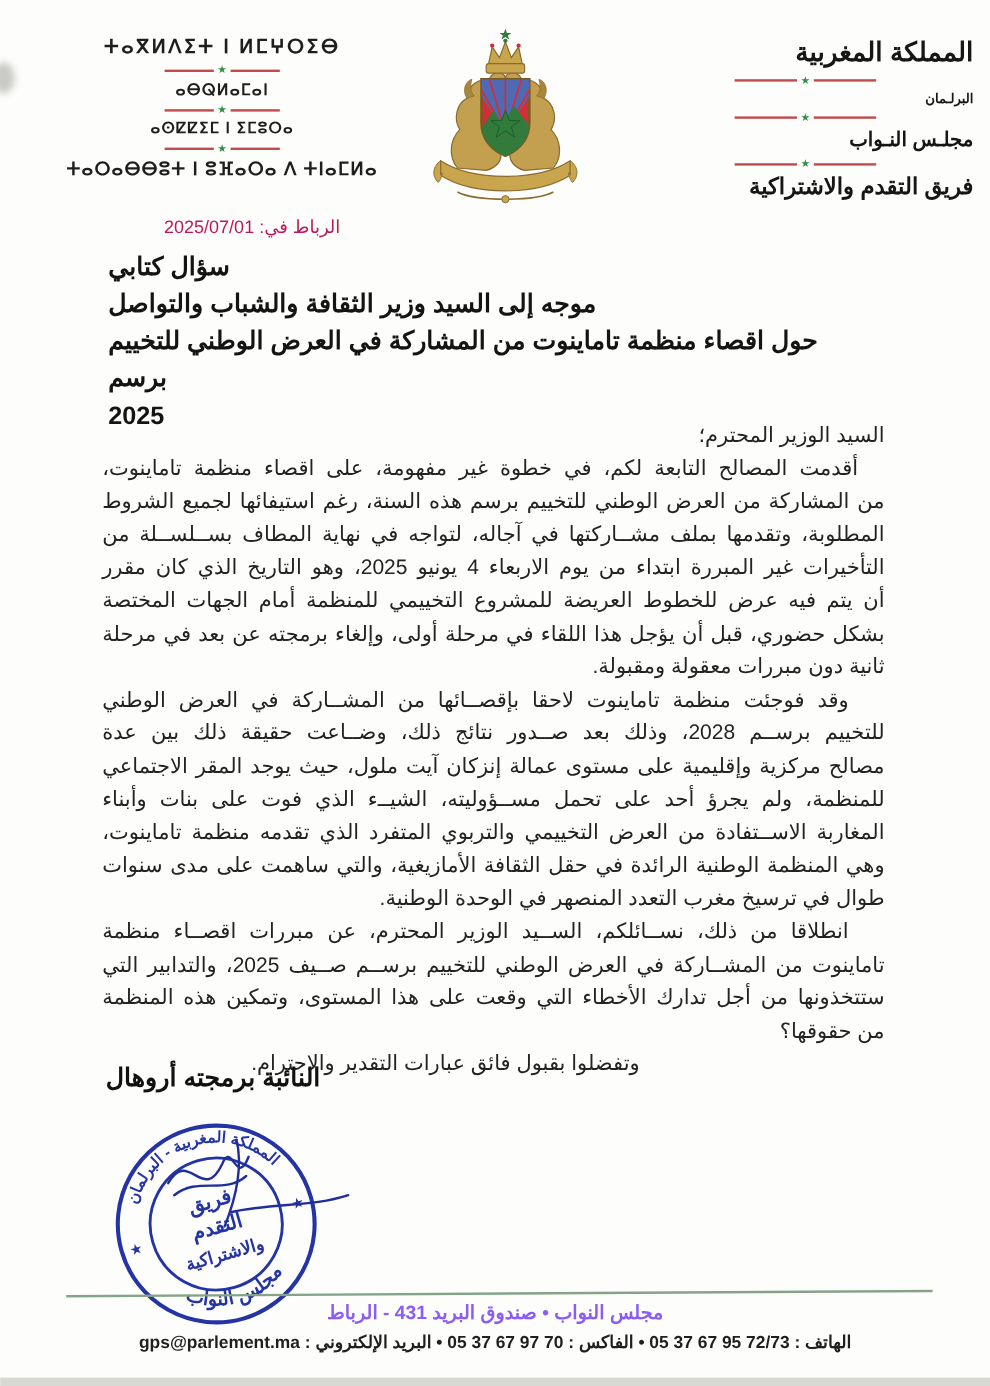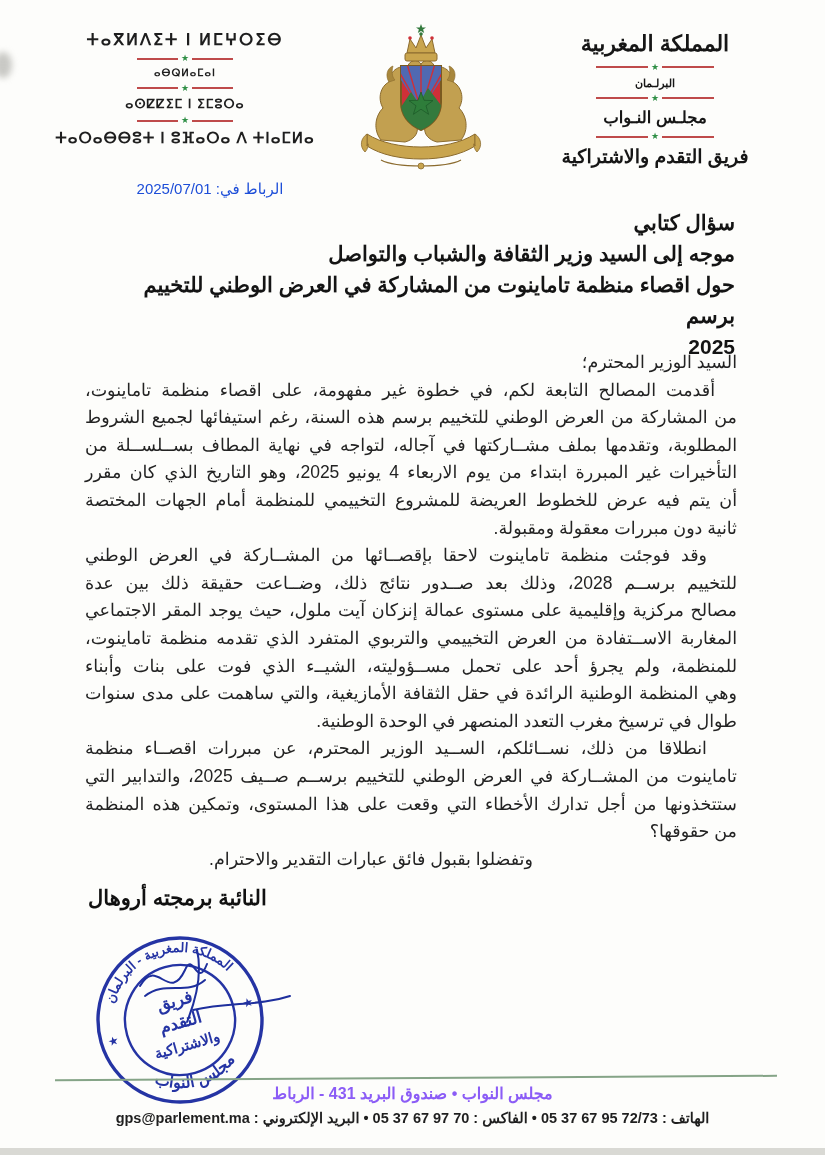--- a/index.html
+++ b/index.html
@@ -1,40 +1,40 @@
 <!DOCTYPE html>
 <html lang="ar"><head>
 <meta charset="utf-8">
 <style>
   html,body{margin:0;padding:0;background:#9a9a9a;}
   .page{position:relative;width:825px;height:1155px;margin:0 auto;background:#fdfdfb;
         font-family:Liberation Sans, sans-serif;color:#262626;overflow:hidden;}
   
   .lh-left{position:absolute;left:30px;top:30px;width:310px;text-align:center;color:#1e1e1e;}
-  .lh-right{position:absolute;right:30px;top:30px;width:280px;text-align:center;color:#161616;}
+  .lh-right{position:absolute;right:14px;top:30px;width:280px;text-align:right;color:#161616;}
   .tif-line{line-height:1.25;}
   .t0{font-size:16px;font-weight:700;letter-spacing:2px;}
-  .t1{font-size:10px;font-weight:700;letter-spacing:1px;}
+  .t1{font-size:13px;font-weight:700;letter-spacing:1px;}
   .t2{font-size:12.5px;font-weight:700;letter-spacing:1px;}
   .t3{font-size:15px;font-weight:700;letter-spacing:1px;}
   .ar-line{line-height:1.3;}
   .a0{font-size:22px;font-weight:700;}
   .a1{font-size:11px;font-weight:700;}
   .a2{font-size:16.5px;font-weight:700;}
   .a3{font-size:19px;font-weight:700;margin-top:2px;}
   .divider{display:flex;align-items:center;justify-content:center;margin:4px auto;}
   .lh-left .divider{width:96px;}
   .lh-right .divider{width:118px;}
   .d-line{flex:1;height:2px;background:#bf4b4b;}
   .d-star{font-size:9px;line-height:9px;color:#2f8f46;margin:0 3px;}
   .emblem{position:absolute;left:350px;top:22px;width:142px;height:150px;}
   .date-line{position:absolute;left:100px;top:180px;width:220px;text-align:center;
-             font-size:15px;color:#1d4ed8;direction:rtl;}
-  
-  .title-block{position:absolute;left:90px;right:90px;top:207px;text-align:right;direction:rtl;}
+             font-size:15px;color:#be185d;direction:rtl;}
+  
+  .title-block{position:absolute;left:90px;right:90px;top:207px;text-align:left;direction:rtl;}
   .title-line{font-size:21px;font-weight:700;line-height:31px;color:#141414;}
   
   .body-block{position:absolute;right:88px;left:85px;top:349px;direction:rtl;
               font-size:17.5px;color:#232323;}
   .bodyline{line-height:27.6px;}
   .jline{text-align:justify;text-align-last:justify;}
   .rline{text-align:right;}
   .indent1{padding-right:22px;}
   .indent2{padding-right:30px;}
   .salutation{text-align:right;line-height:27.6px;}
@@ -169,28 +169,29 @@
 
   <div class="body-block">
     <div class="salutation">السيد الوزير المحترم؛</div>
     <div id="paras">
         <div class="para">
           <div class="bodyline jline indent1">أقدمت المصالح التابعة لكم، في خطوة غير مفهومة، على اقصاء منظمة تاماينوت،</div>
           <div class="bodyline jline">من المشاركة من العرض الوطني للتخييم برسم هذه السنة، رغم استيفائها لجميع الشروط</div>
           <div class="bodyline jline">المطلوبة، وتقدمها بملف مشــاركتها في آجاله، لتواجه في نهاية المطاف بســلســلة من</div>
           <div class="bodyline jline">التأخيرات غير المبررة ابتداء من يوم الاربعاء 4 يونيو 2025، وهو التاريخ الذي كان مقرر</div>
           <div class="bodyline jline">أن يتم فيه عرض للخطوط العريضة للمشروع التخييمي للمنظمة أمام الجهات المختصة</div>
+          <div class="bodyline jline">بشكل حضوري، قبل أن يؤجل هذا اللقاء في مرحلة أولى، وإلغاء برمجته عن بعد في مرحلة</div>
           <div class="bodyline rline">ثانية دون مبررات معقولة ومقبولة.</div>
         </div>
         <div class="para">
           <div class="bodyline jline indent2">وقد فوجئت منظمة تاماينوت لاحقا بإقصــائها من المشــاركة في العرض الوطني</div>
           <div class="bodyline jline">للتخييم برســم 2028، وذلك بعد صــدور نتائج ذلك، وضــاعت حقيقة ذلك بين عدة</div>
           <div class="bodyline jline">مصالح مركزية وإقليمية على مستوى عمالة إنزكان آيت ملول، حيث يوجد المقر الاجتماعي</div>
+          <div class="bodyline jline">للمنظمة، ولم يجرؤ أحد على تحمل مســؤوليته، الشيــء الذي فوت على بنات وأبناء</div>
           <div class="bodyline jline">المغاربة الاســتفادة من العرض التخييمي والتربوي المتفرد الذي تقدمه منظمة تاماينوت،</div>
-          <div class="bodyline jline">للمنظمة، ولم يجرؤ أحد على تحمل مســؤوليته، الشيــء الذي فوت على بنات وأبناء</div>
           <div class="bodyline jline">وهي المنظمة الوطنية الرائدة في حقل الثقافة الأمازيغية، والتي ساهمت على مدى سنوات</div>
           <div class="bodyline rline">طوال في ترسيخ مغرب التعدد المنصهر في الوحدة الوطنية.</div>
         </div>
         <div class="para">
           <div class="bodyline jline indent2">انطلاقا من ذلك، نســائلكم، الســيد الوزير المحترم، عن مبررات اقصــاء منظمة</div>
           <div class="bodyline jline">تاماينوت من المشــاركة في العرض الوطني للتخييم برســم صــيف 2025، والتدابير التي</div>
           <div class="bodyline jline">ستتخذونها من أجل تدارك الأخطاء التي وقعت على هذا المستوى، وتمكين هذه المنظمة</div>
           <div class="bodyline rline">من حقوقها؟</div>
         </div>
       </div>

